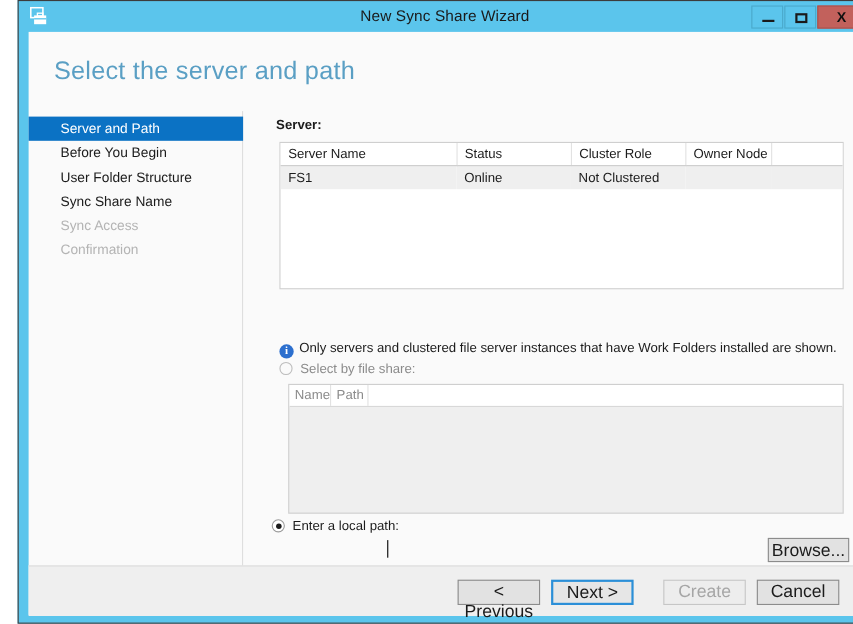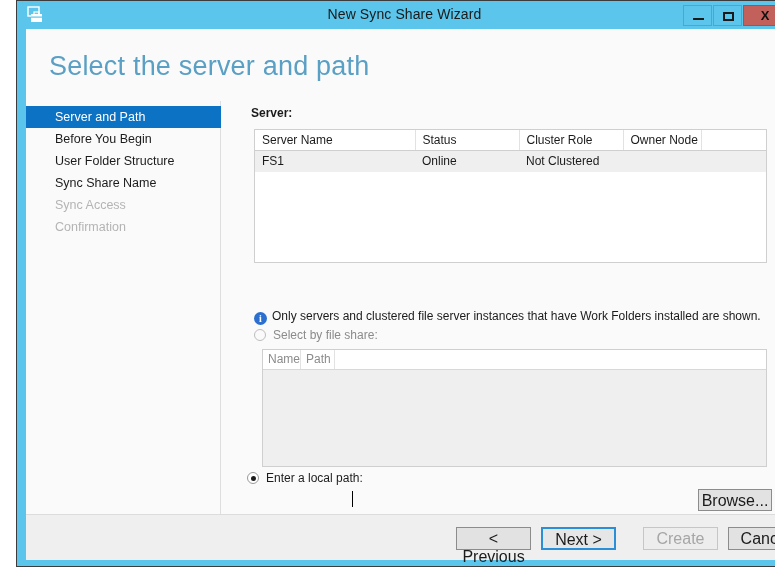--- a/index.html
+++ b/index.html
@@ -95,21 +95,21 @@
     left: 9px; top: 28px;
     width: 757px;
     height: 530px;
     background: #fafafa;
   }
 
   
   .page-heading {
     position: absolute;
     left: 23px; top: 22px;
-    font-size: 27px;
+    font-size: 23px;
     color: #5a9fc4;
     font-weight: normal;
     letter-spacing: .2px;
   }
 
   
   .nav {
     position: absolute;
     left: 0; top: 77px;
     width: 195px;
@@ -305,21 +305,21 @@
   .footer {
     position: absolute;
     left: 0; top: 485px;
     width: 757px; height: 45px;
     background: #efefef;
     border-top: 1px solid #dcdcdc;
   }
   .footer .btn {
     position: absolute;
     top: 12px;
-    width: 75px; height: 23px; margin-left: 40px;
+    width: 75px; height: 23px;
   }
   #btn-previous { left: 390px; }
   #btn-next     { left: 475px; }
   #btn-create   { left: 577px; }
   #btn-cancel   { left: 662px; }
 </style>
 </head>
 <body>
 
 <div class="window">

